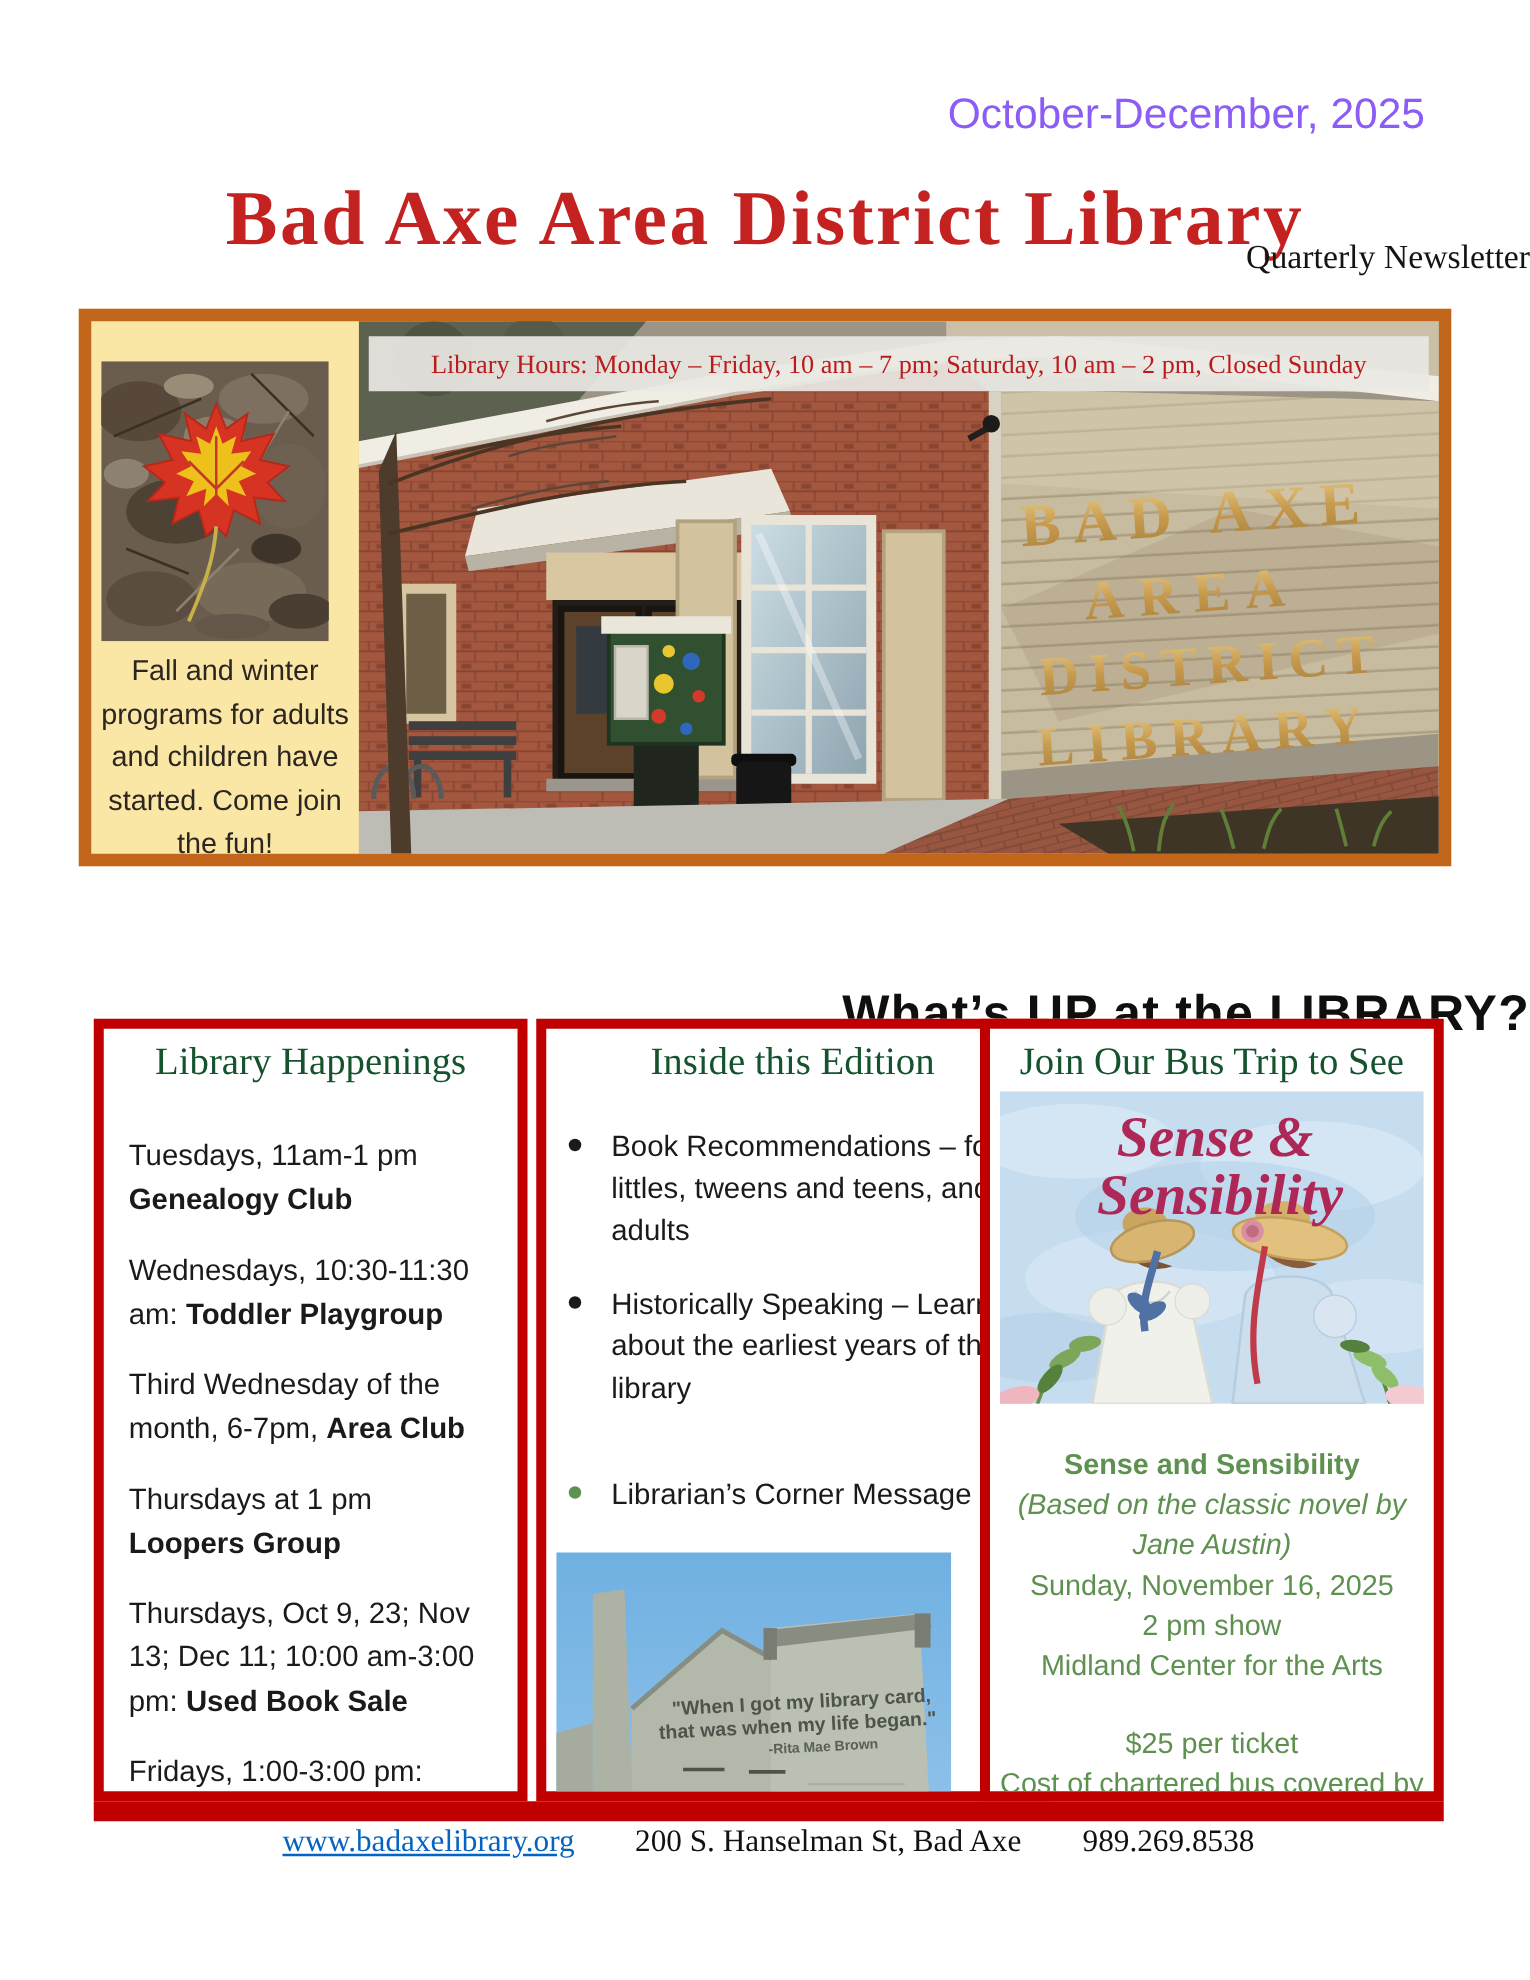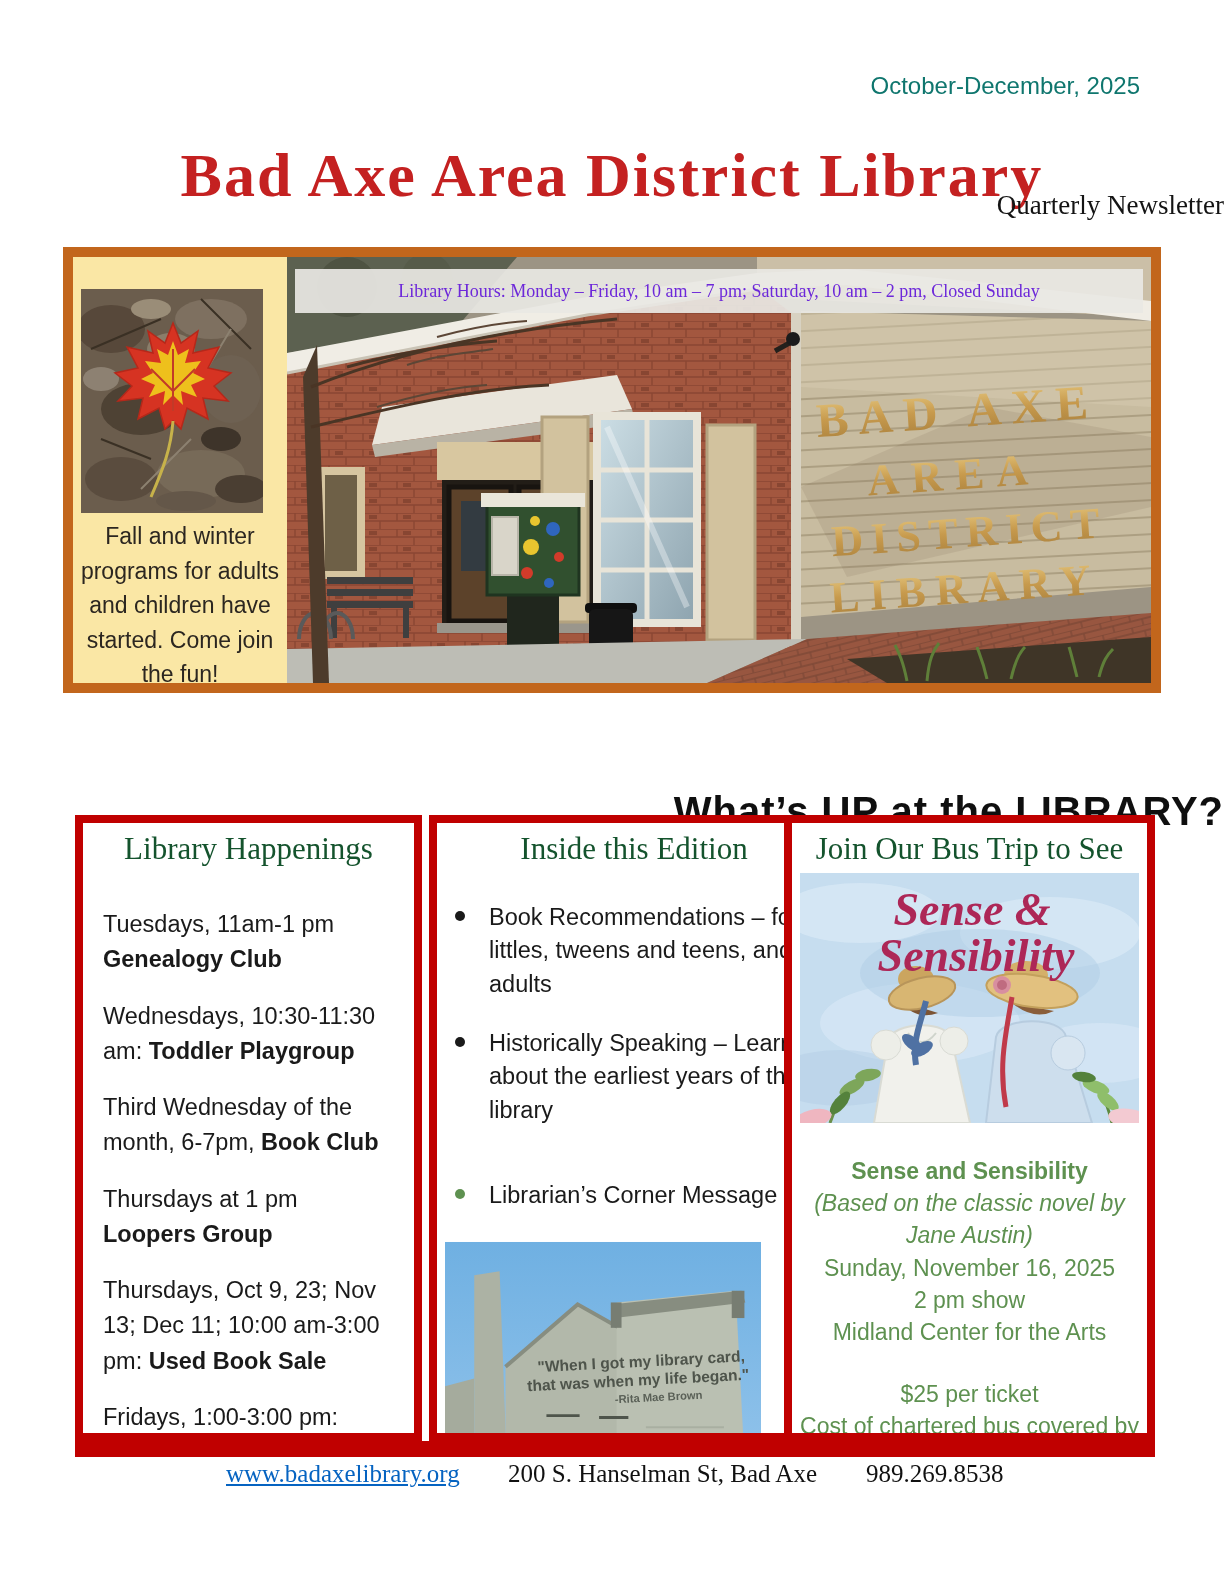--- a/index.html
+++ b/index.html
@@ -1,39 +1,39 @@
 <!DOCTYPE html>
 <html style="--title-red: #C42121; --border-orange: #C2661C; --panel-yellow: #FAE7A5; --column-red: #C00000; --green: #5E9150; --link-blue: #0563C1; --gold-sign: #D9B569;"><head>
 <meta charset="utf-8">
 <style>
   html,body{margin:0;padding:0;background:#ffffff;}
   .page{position:relative;width:1224px;height:1584px;background:#fff;overflow:hidden;
         font-family:"Liberation Sans",sans-serif;color:#1a1a1a;}
   .hand{font-family:cursive;}
 
   
-  .issue-date{position:absolute;top:72px;right:84px;font-size:24px;color:#0f766e;}
+  .issue-date{position:absolute;top:72px;right:84px;font-size:34px;color:#8b5cf6;}
   .main-title{position:absolute;top:98px;left:0;width:100%;text-align:center;
               font-size:62px;font-weight:700;color:var(--title-red,#C42121);letter-spacing:2px;}
   .subtitle{position:absolute;top:190px;left:0;width:100%;text-align:right;
             font-size:27px;color:#141414;}
 
   
   .hero-box{position:absolute;left:63px;top:247px;width:1098px;height:446px;
             border:10px solid var(--border-orange,#C2661C);background:var(--panel-yellow,#FAE7A5);box-sizing:border-box;}
   .hero-inner{position:relative;width:1078px;height:426px;}
   .side-panel{position:absolute;left:0;top:0;width:226px;height:426px;}
   .leaf-photo{position:absolute;left:8px;top:32px;width:182px;height:224px;display:block;}
   .side-caption{position:absolute;left:7px;top:262px;width:200px;text-align:center;
                 font-size:23px;line-height:1.5;color:#2b2620;}
   .hero-photo{position:absolute;left:214px;top:0;width:864px;height:426px;}
   .hero-photo svg{display:block;}
   .hours-bar{position:absolute;top:12px;left:8px;right:8px;height:44px;
              background:rgba(233,232,228,0.92);display:flex;align-items:center;justify-content:center;
-             font-size:18px;color:#6d28d9;white-space:nowrap;}
+             font-size:21px;color:#b91c1c;white-space:nowrap;}
 
   
   .section-heading{position:absolute;top:756px;left:0;width:100%;text-align:right;
                    font-size:40px;font-weight:700;color:#0f0f0f;letter-spacing:1px;}
 
   
   .col{position:absolute;top:815px;height:626px;background:#fff;
        border:8px solid var(--column-red,#C00000);box-sizing:border-box;overflow:hidden;}
   .col1{left:75px;width:347px;}
   .col2{left:429px;width:410px;}
@@ -217,21 +217,21 @@
     </div>
   </div>
 
   <h2 class="section-heading">What’s UP at the LIBRARY?</h2>
 
   <section class="col col1">
     <h3 class="hand">Library Happenings</h3>
     <div class="events" id="events">
         <p class="event"><span>Tuesdays, 11am-1 pm </span><b>Genealogy Club</b></p>
         <p class="event"><span>Wednesdays, 10:30-11:30 am: </span><b>Toddler Playgroup</b></p>
-        <p class="event"><span>Third Wednesday of the month, 6-7pm, </span><b>Book Club</b></p>
+        <p class="event"><span>Third Wednesday of the month, 6-7pm, </span><b>Area Club</b></p>
         <p class="event"><span>Thursdays at 1 pm </span><b>Loopers Group</b></p>
         <p class="event"><span>Thursdays, Oct 9, 23; Nov 13; Dec 11; 10:00 am-3:00 pm: </span><b>Used Book Sale</b></p>
         <p class="event"><span>Fridays, 1:00-3:00 pm: </span><b>MAHJONG</b></p>
       </div>
 
   </section>
 
   <section class="col col2">
     <h3 class="hand">Inside this Edition</h3>
     <ul class="bullets" id="bullets">

